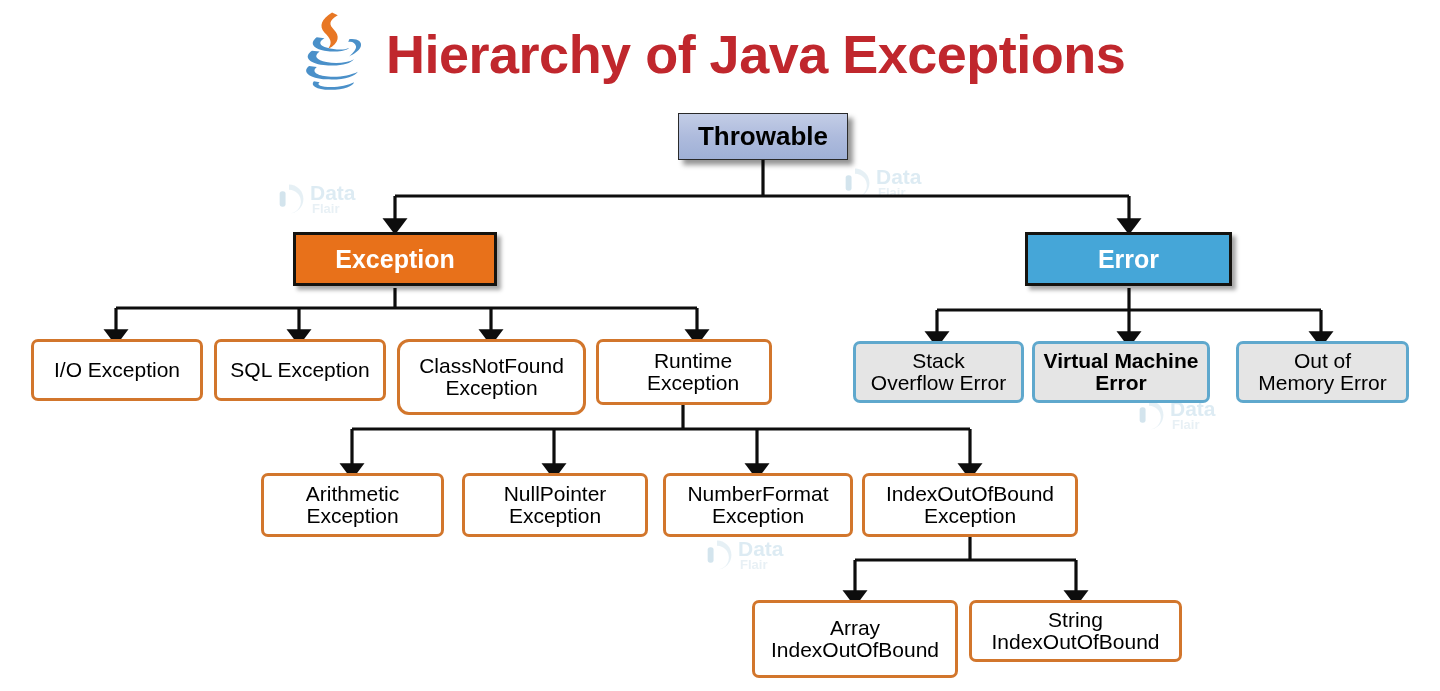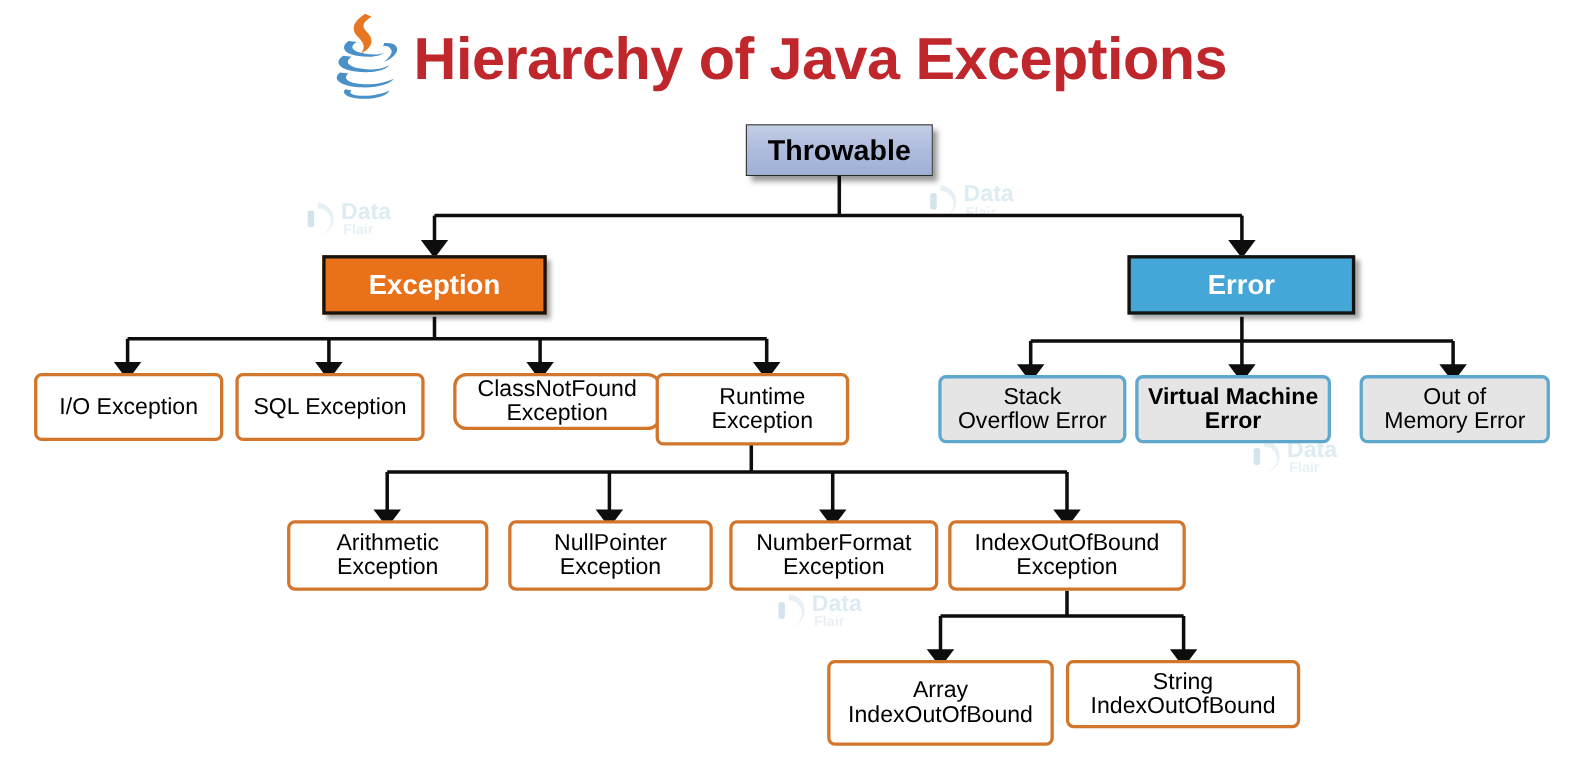--- a/index.html
+++ b/index.html
@@ -19,20 +19,21 @@
     overflow: hidden;
   }
 
   
   .title-row {
     position: absolute;
     left: 290px;
     top: 8px;
     display: flex;
     align-items: center;
+    gap: 10px;
   }
   .java-logo {
     width: 86px;
     height: 92px;
     flex: 0 0 auto;
   }
   .title-text {
     font-size: 54px;
     font-weight: bold;
     color: #c0272d;
@@ -240,21 +241,21 @@
   </svg>
 
   <div class="node root" style="left:678px; top:113px; width:170px; height:47px;">Throwable</div>
 
   <div class="node l2-exception" style="left:293px; top:232px; width:204px; height:54px;">Exception</div>
 
   <div class="node l2-error" style="left:1025px; top:232px; width:207px; height:54px;">Error</div>
 
   <div class="node leaf-orange" style="left:214px; top:339px; width:172px; height:62px;">SQL Exception</div>
   <div class="node leaf-orange" style="left:31px; top:339px; width:172px; height:62px;">I/O Exception</div>
-  <div class="node leaf-orange" style="left:412px; top:339px; width:189px; height:52px;border-radius:12px;">ClassNotFound
+  <div class="node leaf-orange" style="left:397px; top:339px; width:189px; height:76px;border-radius:12px;">ClassNotFound
 Exception</div>
   <div class="node leaf-orange" style="left:596px; top:339px; width:176px; height:66px;padding-left:18px;">Runtime
 Exception</div>
 
   <div class="node leaf-blue" style="left:853px; top:341px; width:171px; height:62px;">Stack
 Overflow Error</div>
   <div class="node leaf-blue" style="left:1032px; top:341px; width:178px; height:62px;font-weight:bold;">Virtual Machine
 Error</div>
   <div class="node leaf-blue" style="left:1236px; top:341px; width:173px; height:62px;">Out of
 Memory Error</div>

